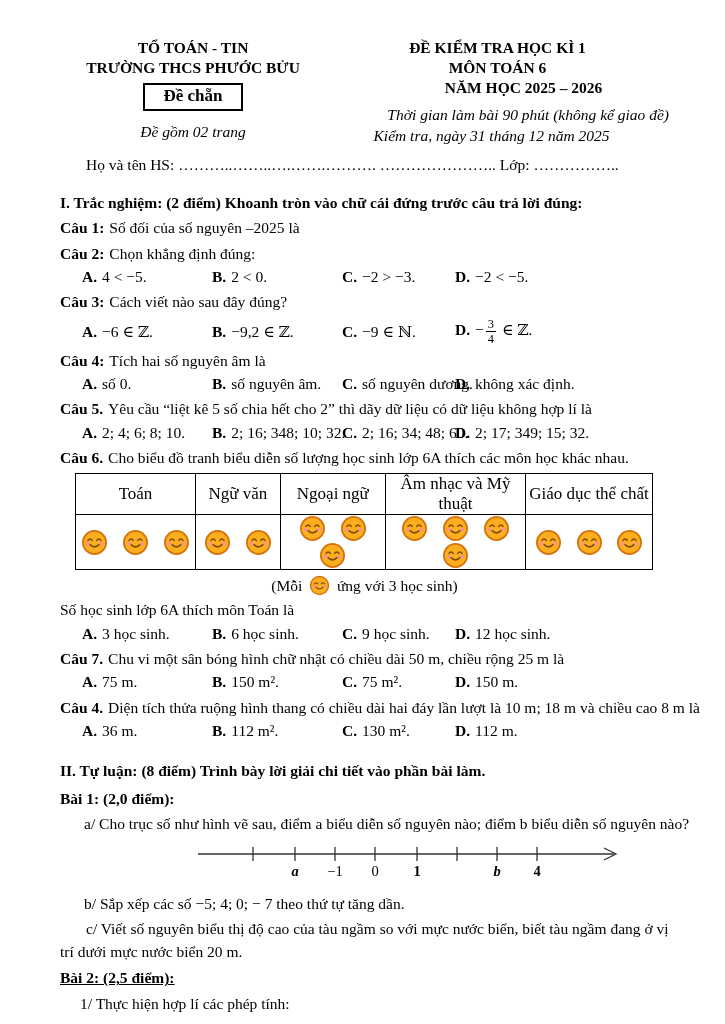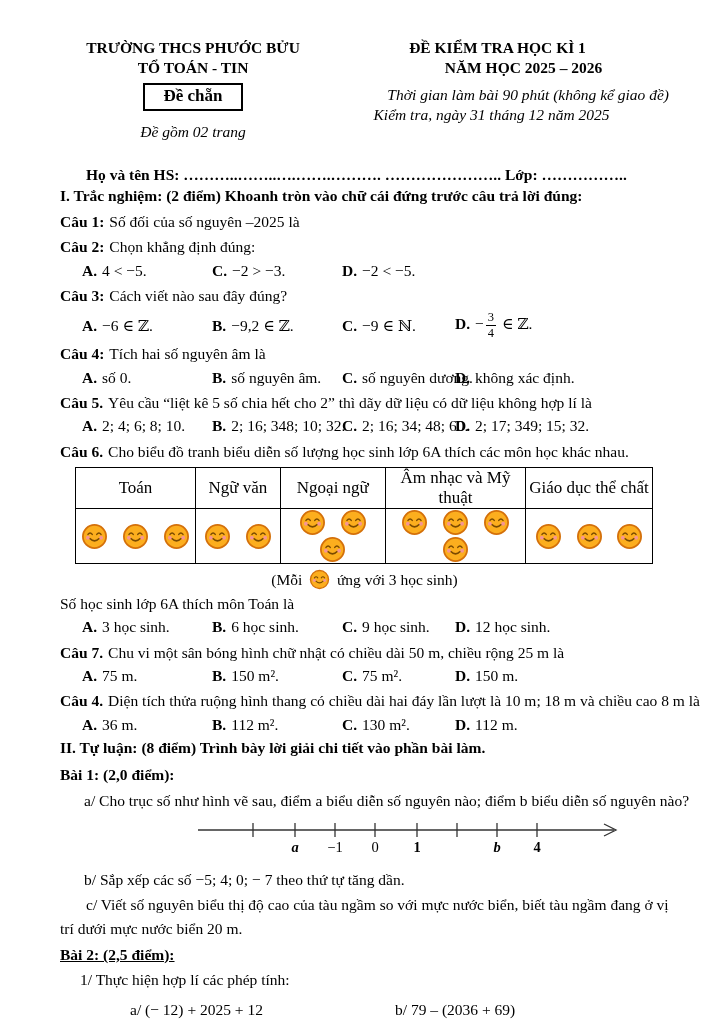--- a/index.html
+++ b/index.html
@@ -21,23 +21,23 @@
   .header-left{width:266px;text-align:center;}
   .header-right{flex:1;text-align:center;}
   .hline{line-height:1.3;}
   .variant-box{display:inline-block;border:2px solid #000;padding:1px 18px 3px;font-weight:bold;font-size:17px;margin:5px 0 4px;}
   .pages-note{font-style:italic;margin-top:8px;}
   .hr-right1{text-align:right;margin-top:7px;}
   .hr-right2{text-align:center;padding-right:12px;}
   .year-line{transform:translateX(26px);}
 
   
-  .student-line{margin-top:25px;padding-left:26px;white-space:nowrap;font-weight:bold;}
-
-  .sec-title{font-weight:bold;margin-top:1px;line-height:1.45;}
+  .student-line{margin-top:10px;padding-left:26px;white-space:nowrap;}
+
+  .sec-title{font-weight:bold;margin-top:18px;line-height:1.45;}
 
   .q{margin-top:3px;line-height:1.45;}
   .q-label{font-weight:bold;margin-right:5px;}
   .options{display:grid;grid-template-columns:130px 130px 113px auto;padding-left:22px;line-height:1.5;align-items:center;}
   .opt-letter{font-weight:bold;margin-right:5px;}
   .option{white-space:nowrap;}
   .math{font-family:"Liberation Serif","DejaVu Serif","DejaVu Sans",serif;}
   .frac{display:inline-flex;flex-direction:column;align-items:center;vertical-align:middle;font-size:12.5px;line-height:1.15;margin:0 2px;}
   .frac .num{border-bottom:1px solid #000;padding:0 2px;}
 
@@ -63,27 +63,28 @@
   .expr-row{display:flex;padding-left:70px;margin-top:6px;line-height:1.5;}
   .expr-a{width:265px;}
 </style>
 </head>
 <body>
 
 <div class="page">
 
   <div class="header">
     <div class="header-left">
+      <div class="hline bold">TỔ TOÁN - TIN</div>
       <div class="hline bold">TRƯỜNG THCS PHƯỚC BỬU</div>
-      <div class="hline bold">TỔ TOÁN - TIN</div>
       <div><span class="variant-box">Đề chẵn</span></div>
       <div class="pages-note">Đề gồm 02 trang</div>
     </div>
     <div class="header-right">
       <div class="hline bold">ĐỀ KIỂM TRA HỌC KÌ 1</div>
+      <div class="hline bold">MÔN TOÁN 6</div>
       <div class="hline bold year-line">NĂM HỌC 2025 – 2026</div>
       <div class="hline italic hr-right1">Thời gian làm bài 90 phút (không kể giao đề)</div>
       <div class="hline italic hr-right2">Kiểm tra, ngày 31 tháng 12 năm 2025</div>
     </div>
   </div>
 
   <div class="student-line">
     <span>Họ và tên HS:</span>
     <span>………..……..….…….………. …………………..</span>
     <span>Lớp:</span>
@@ -94,20 +95,21 @@
 
   <div class="q">
     <span class="q-label">Câu 1:</span><span>Số đối của số nguyên –2025 là</span>
   </div>
 
   <div class="q">
     <span class="q-label">Câu 2:</span><span>Chọn khẳng định đúng:</span>
   </div>
   <div class="options">
     <span class="option math"><span class="opt-letter">A.</span><span>4 &lt; −5.</span></span>
+    <span class="option math"><span class="opt-letter">B.</span><span>2 &lt; 0.</span></span>
     <span class="option math"><span class="opt-letter">C.</span><span>−2 &gt; −3.</span></span>
     <span class="option math"><span class="opt-letter">D.</span><span>−2 &lt; −5.</span></span>
   </div>
 
   <div class="q">
     <span class="q-label">Câu 3:</span><span>Cách viết nào sau đây đúng?</span>
   </div>
   <div class="options" style="margin:3px 0;">
     <span class="option math"><span class="opt-letter">A.</span><span>−6 ∈ ℤ.</span></span>
     <span class="option math"><span class="opt-letter">B.</span><span>−9,2 ∈ ℤ.</span></span>

